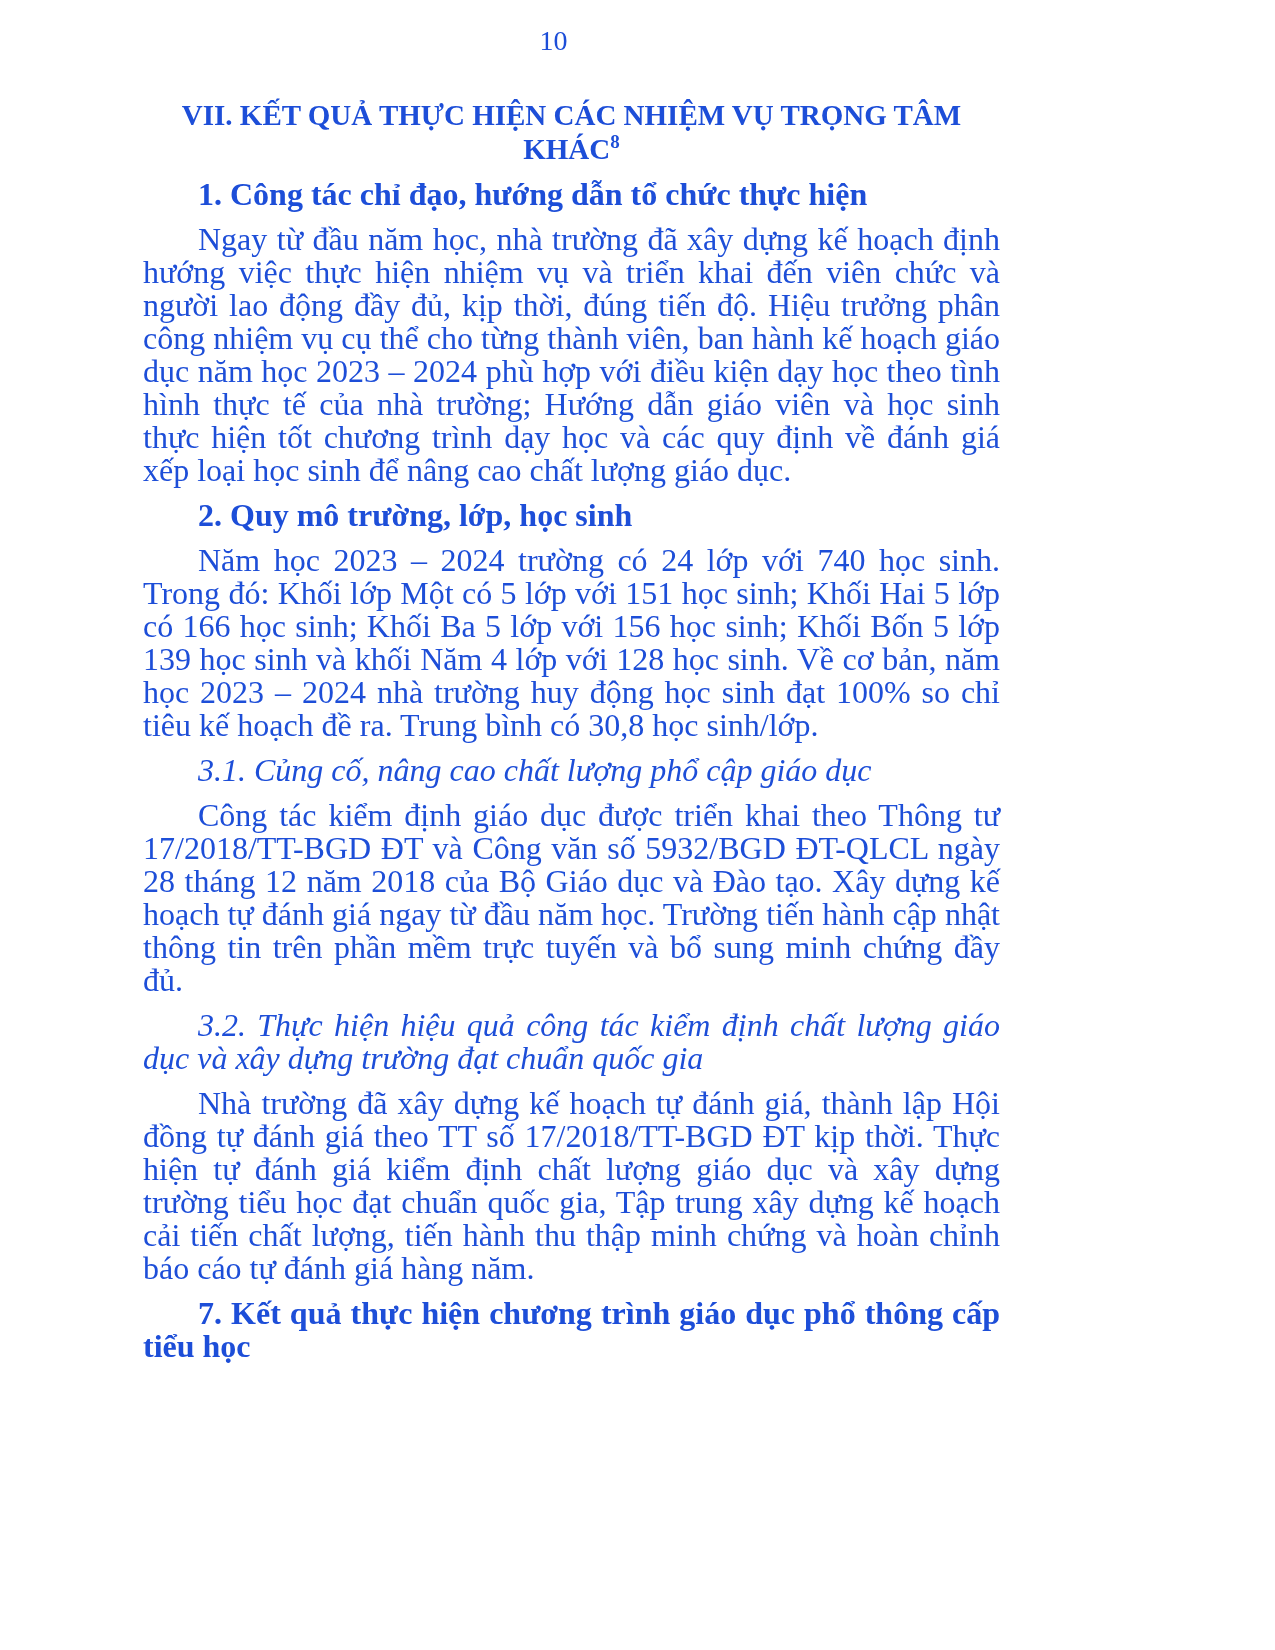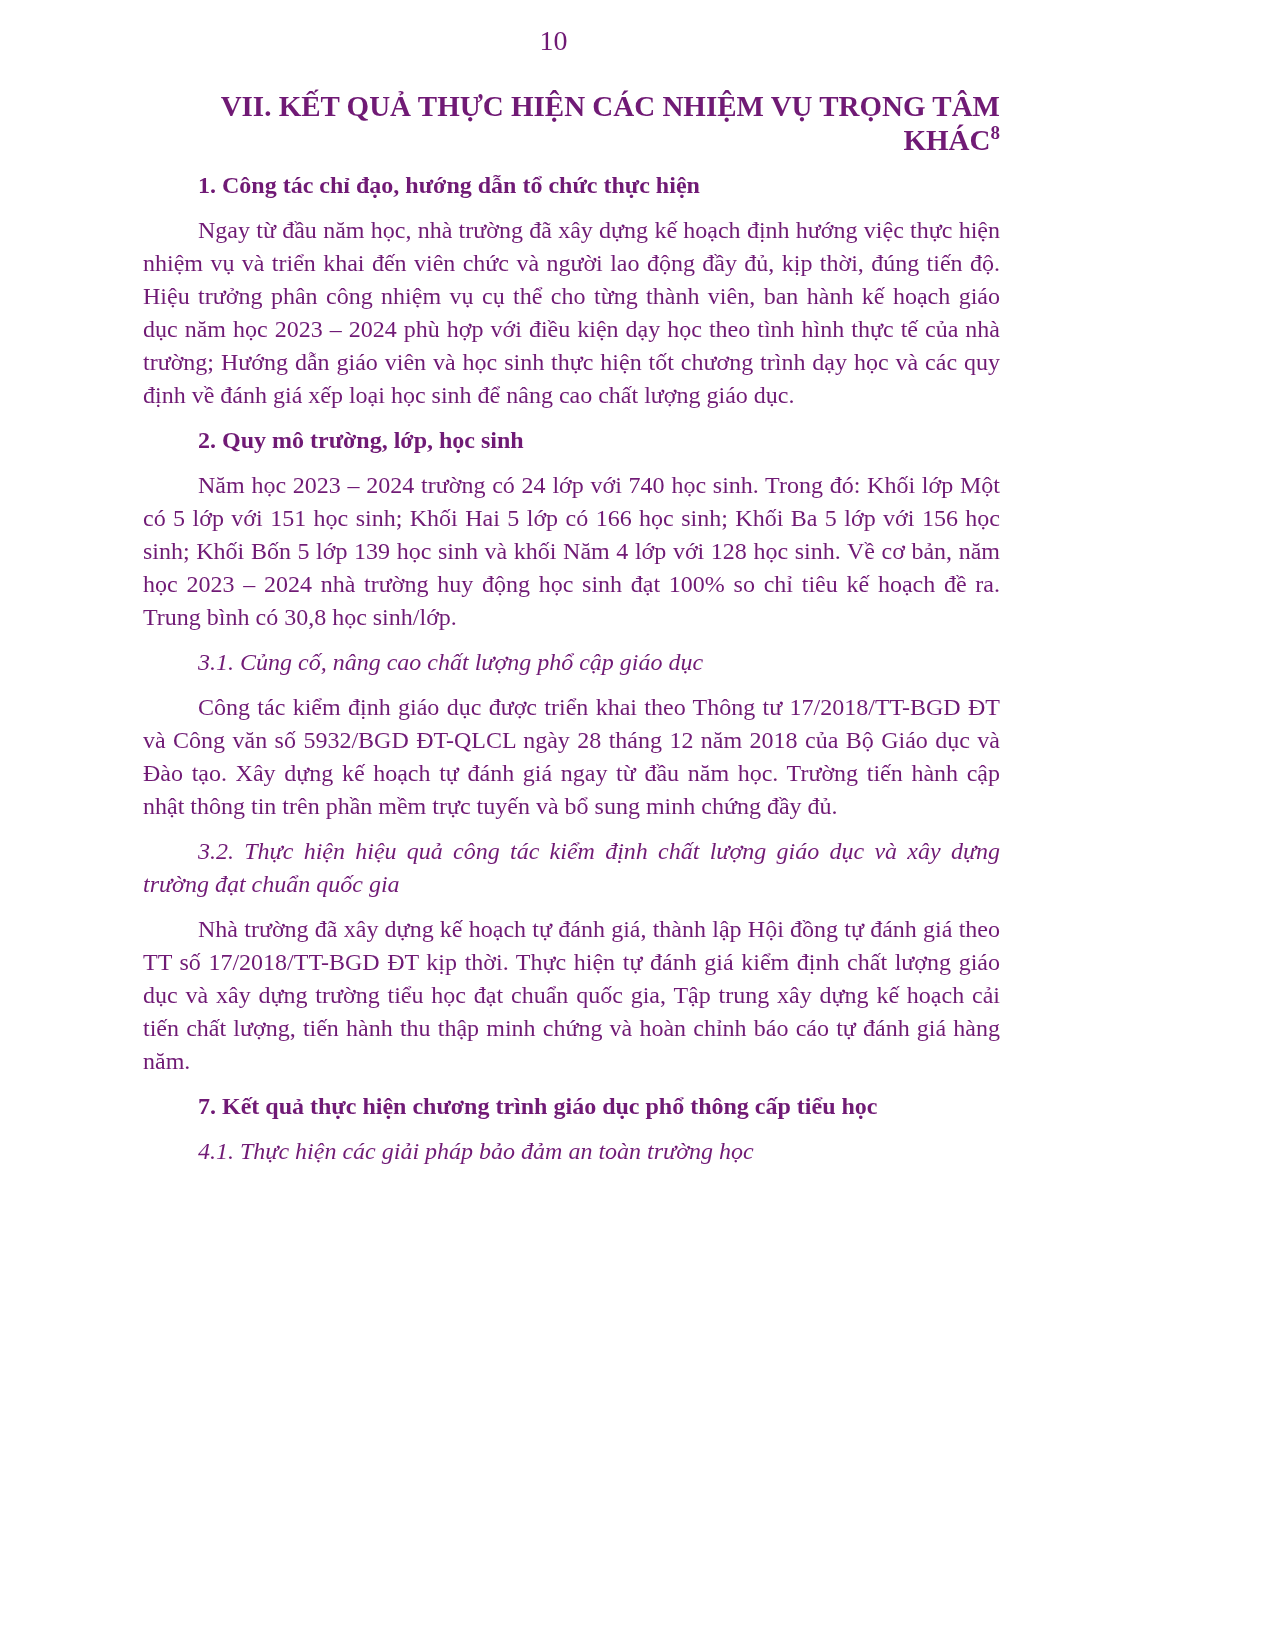--- a/index.html
+++ b/index.html
@@ -6,44 +6,44 @@
     margin: 0;
     padding: 0;
     background: #ffffff;
   }
   .page {
     position: relative;
     width: 1107px;
     height: 1650px;
     box-sizing: border-box;
     background: #ffffff;
-    color: #701a75;
+    color: #1d4ed8;
     font-family: "Liberation Serif", "DejaVu Serif", serif;
     padding: 24px 107px 0 143px;
     overflow: hidden;
   }
   .page-number {
     margin: 0 -107px 0 -143px;
     text-align: center;
     font-size: 28px;
     line-height: 33px;
   }
   .doc-title {
-    margin: 32px 0 12px 0;
-    text-align: right;
+    margin: 41px 0 12px 0;
+    text-align: center;
     font-weight: bold;
     font-size: 29px;
     line-height: 34px;
   }
   .doc-title sup {
     font-size: 19px;
     line-height: 0;
   }
   .block {
-    font-size: 24px;
+    font-size: 32px;
     line-height: 33px;
     margin: 12px 0;
     text-indent: 55px;
     text-align: justify;
   }
   .block.heading {
     font-weight: bold;
   }
   .block.subheading {
     font-style: italic;
@@ -62,15 +62,14 @@
   <div id="content">
       <div class="block heading">1. Công tác chỉ đạo, hướng dẫn tổ chức thực hiện</div>
       <div class="block paragraph">Ngay từ đầu năm học, nhà trường đã xây dựng kế hoạch định hướng việc thực hiện nhiệm vụ và triển khai đến viên chức và người lao động đầy đủ, kịp thời, đúng tiến độ. Hiệu trưởng phân công nhiệm vụ cụ thể cho từng thành viên, ban hành kế hoạch giáo dục năm học 2023 – 2024 phù hợp với điều kiện dạy học theo tình hình thực tế của nhà trường; Hướng dẫn giáo viên và học sinh thực hiện tốt chương trình dạy học và các quy định về đánh giá xếp loại học sinh để nâng cao chất lượng giáo dục.</div>
       <div class="block heading">2. Quy mô trường, lớp, học sinh</div>
       <div class="block paragraph">Năm học 2023 – 2024 trường có 24 lớp với 740 học sinh. Trong đó: Khối lớp Một có 5 lớp với 151 học sinh; Khối Hai 5 lớp có 166 học sinh; Khối Ba 5 lớp với 156 học sinh; Khối Bốn 5 lớp 139 học sinh và khối Năm 4 lớp với 128 học sinh. Về cơ bản, năm học 2023 – 2024 nhà trường huy động học sinh đạt 100% so chỉ tiêu kế hoạch đề ra. Trung bình có 30,8 học sinh/lớp.</div>
       <div class="block subheading">3.1. Củng cố, nâng cao chất lượng phổ cập giáo dục</div>
       <div class="block paragraph">Công tác kiểm định giáo dục được triển khai theo Thông tư 17/2018/TT-BGD ĐT và Công văn số 5932/BGD ĐT-QLCL ngày 28 tháng 12 năm 2018 của Bộ Giáo dục và Đào tạo. Xây dựng kế hoạch tự đánh giá ngay từ đầu năm học. Trường tiến hành cập nhật thông tin trên phần mềm trực tuyến và bổ sung minh chứng đầy đủ.</div>
       <div class="block subheading">3.2. Thực hiện hiệu quả công tác kiểm định chất lượng giáo dục và xây dựng trường đạt chuẩn quốc gia</div>
       <div class="block paragraph">Nhà trường đã xây dựng kế hoạch tự đánh giá, thành lập Hội đồng tự đánh giá theo TT số 17/2018/TT-BGD ĐT kịp thời. Thực hiện tự đánh giá kiểm định chất lượng giáo dục và xây dựng trường tiểu học đạt chuẩn quốc gia, Tập trung xây dựng kế hoạch cải tiến chất lượng, tiến hành thu thập minh chứng và hoàn chỉnh báo cáo tự đánh giá hàng năm.</div>
       <div class="block heading">7. Kết quả thực hiện chương trình giáo dục phổ thông cấp tiểu học</div>
-      <div class="block subheading">4.1. Thực hiện các giải pháp bảo đảm an toàn trường học</div>
     </div>
 </div>
 
 </body></html>

